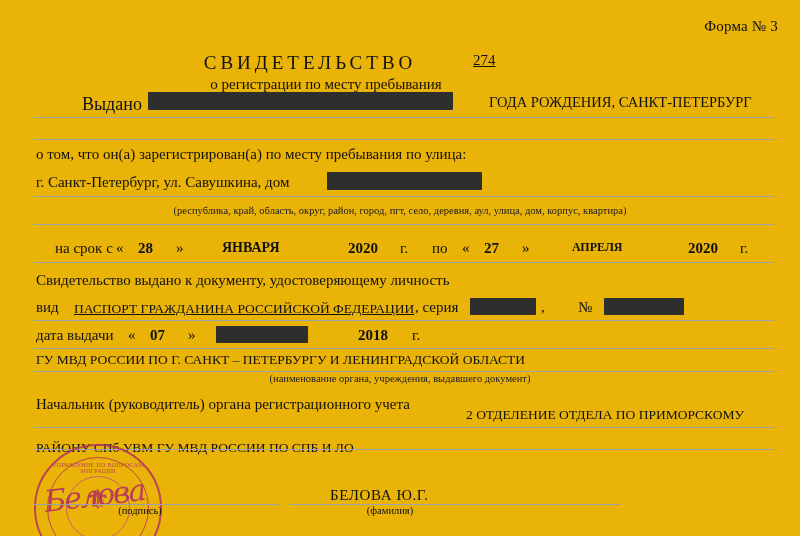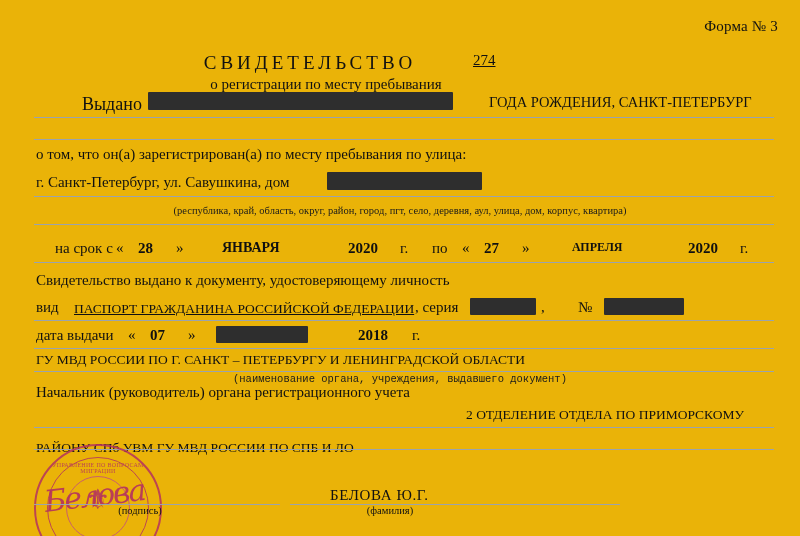--- a/index.html
+++ b/index.html
@@ -224,23 +224,23 @@
   <div class="t" style="left:128px; top:327px;">«</div>
   <div class="t" style="left:150px; top:327px; font-weight:bold;">07</div>
   <div class="t" style="left:188px; top:327px;">»</div>
   <div class="redacted" style="left:216px; top:326px; width:92px; height:17px;"></div>
   <div class="t" style="left:358px; top:327px; font-weight:bold;">2018</div>
   <div class="t" style="left:412px; top:327px;">г.</div>
   <div class="underline-full" style="top:348px;"></div>
 
   <div class="t-sm" style="left:36px; top:352px;">ГУ  МВД  РОССИИ  ПО  Г. САНКТ – ПЕТЕРБУРГУ  И  ЛЕНИНГРАДСКОЙ ОБЛАСТИ</div>
   <div class="underline-full" style="top:371px;"></div>
-  <div class="small-center" style="top:373px;font-family:Liberation Mono, monospace;">(наименование органа, учреждения, выдавшего документ)</div>
-
-  <div class="t" style="left:36px; top:384px;text-align:right;">Начальник (руководитель) органа регистрационного учета</div>
+  <div class="small-center" style="top:373px;">(наименование органа, учреждения, выдавшего документ)</div>
+
+  <div class="t" style="left:36px; top:396px;text-align:right;">Начальник (руководитель) органа регистрационного учета</div>
   <div class="t-sm" style="left:466px; top:407px;">2 ОТДЕЛЕНИЕ ОТДЕЛА  ПО ПРИМОРСКОМУ</div>
   <div class="underline-full" style="top:427px;"></div>
   <div class="t-sm" style="left:36px; top:430px;margin-top:10px;">РАЙОНУ СПб УВМ  ГУ  МВД РОССИИ  ПО СПБ  И  ЛО</div>
   <div class="underline-full" style="top:449px;"></div>
 
   <div class="stamp">
     <div class="stamp-text-top">УПРАВЛЕНИЕ ПО ВОПРОСАМ МИГРАЦИИ</div>
     <div class="stamp-emblem">⚜</div>
 
   </div>

